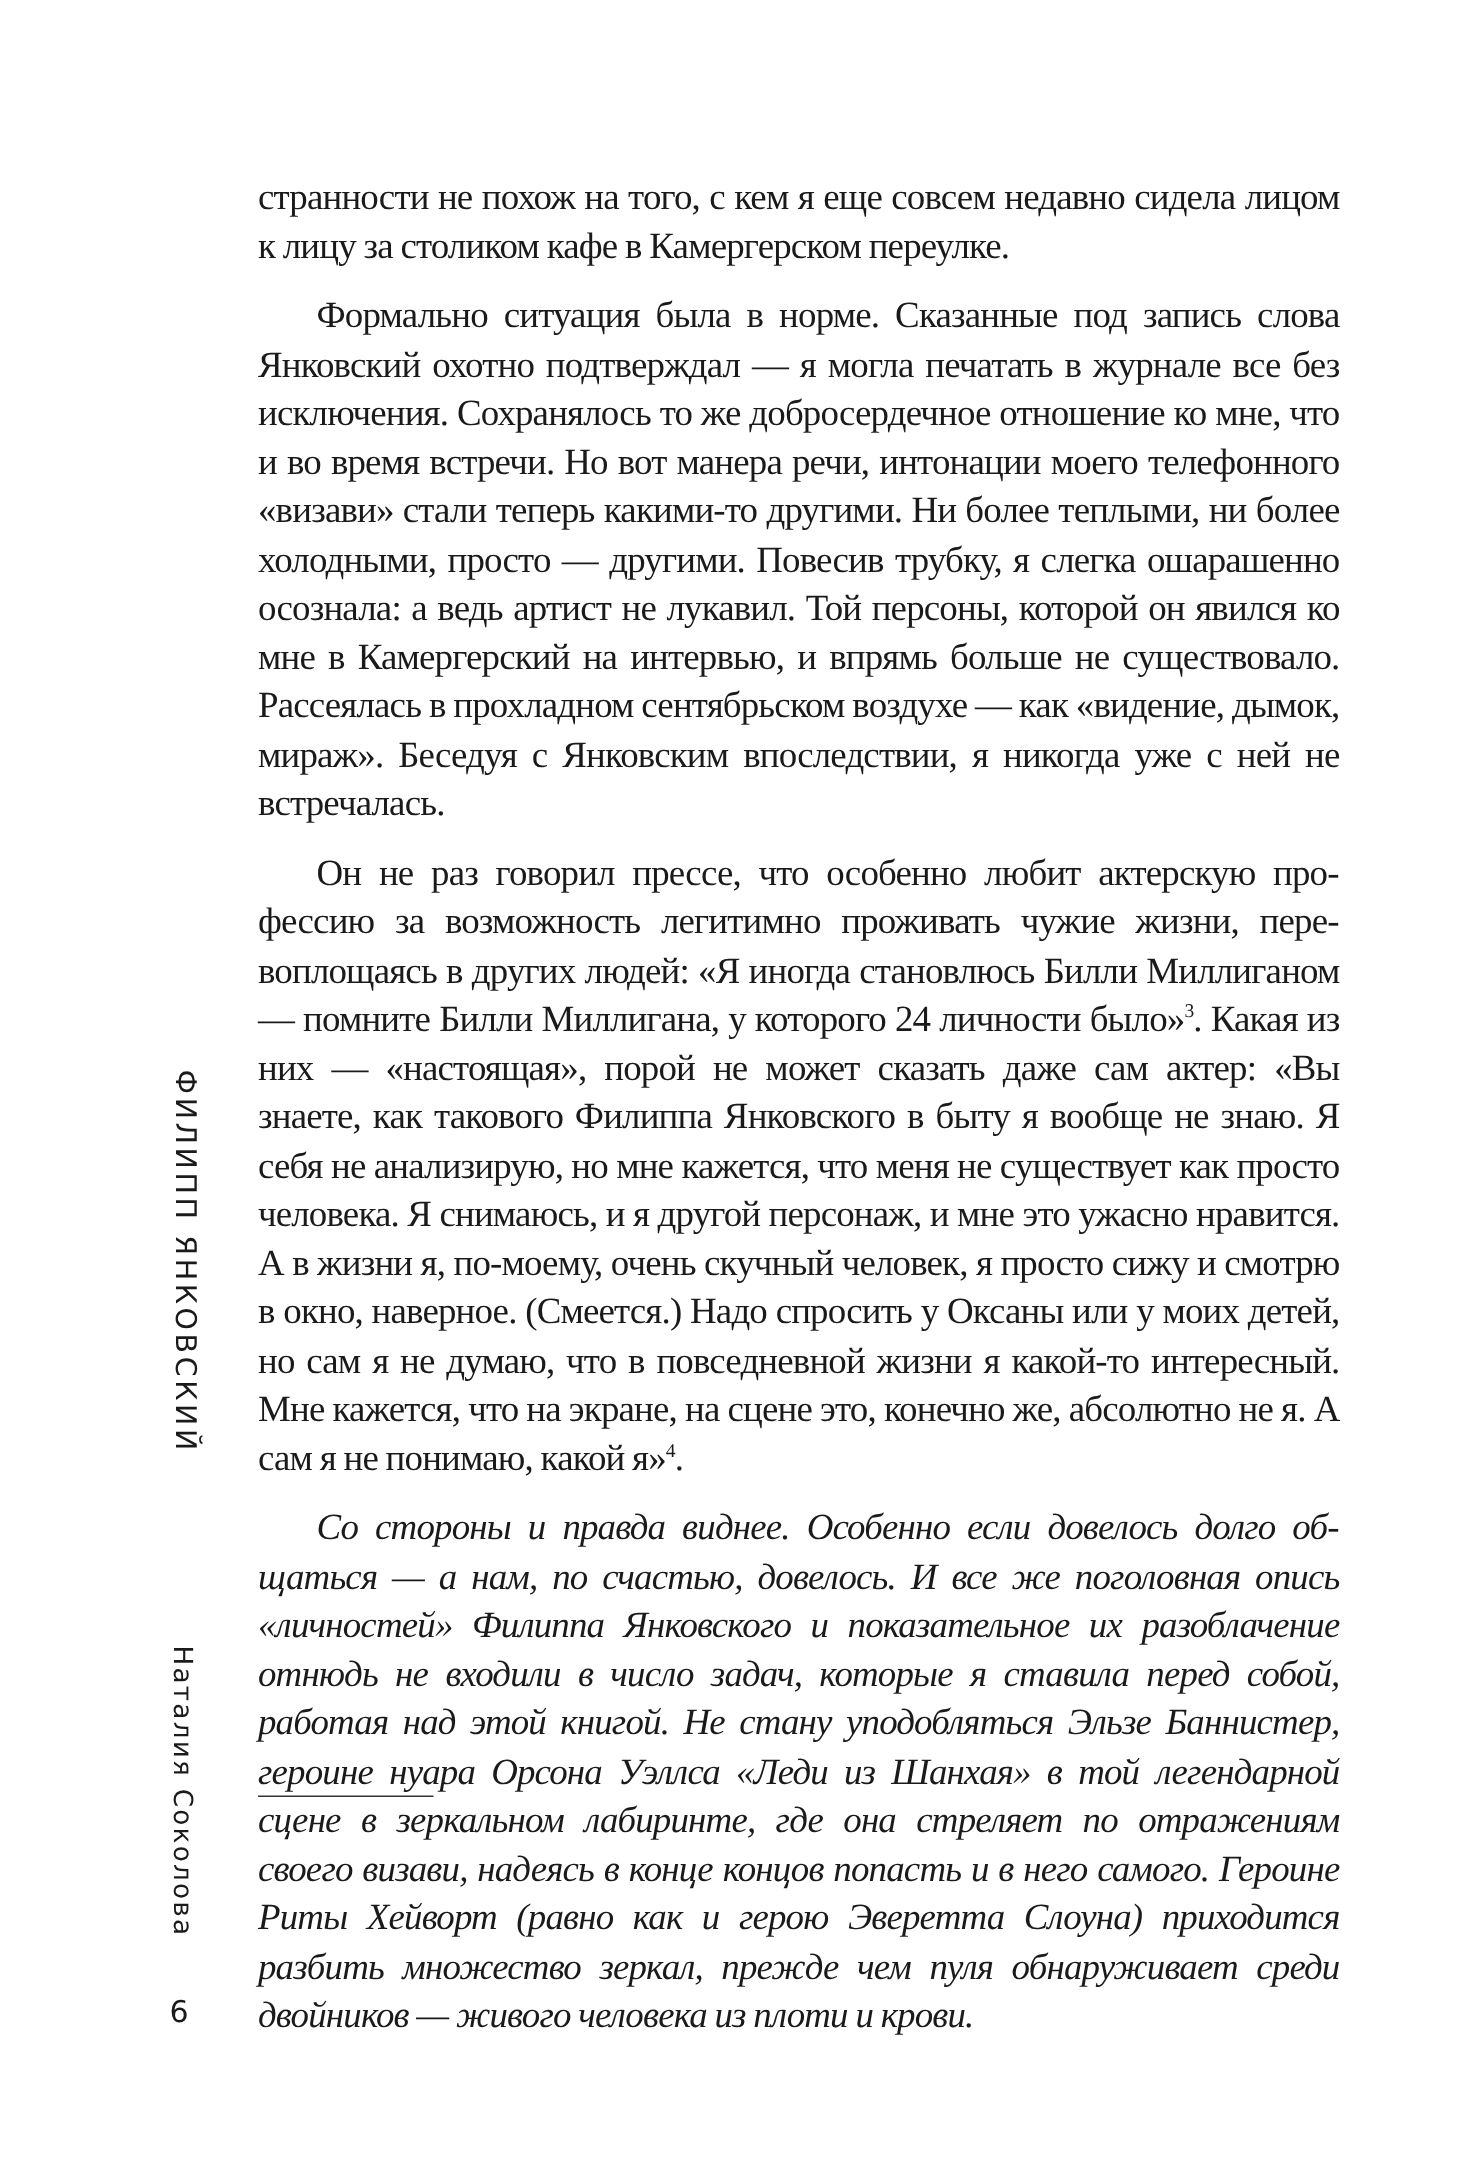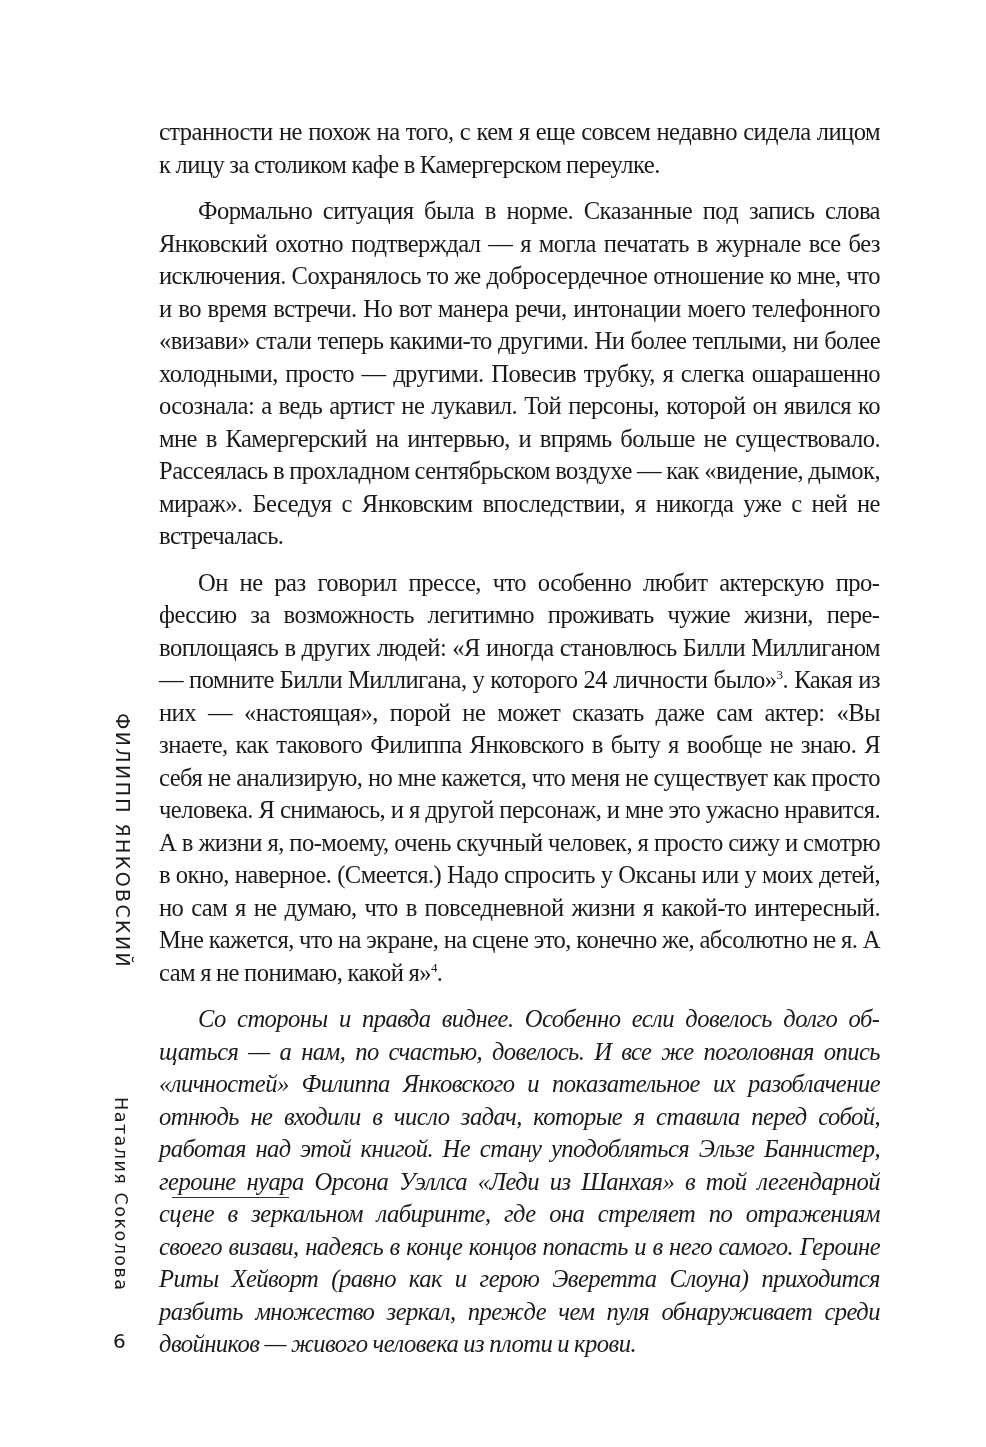--- a/index.html
+++ b/index.html
@@ -1,19 +1,19 @@
 <!DOCTYPE html>
 <html><head>
 <meta charset="utf-8">
 <style>
   html, body { margin: 0; padding: 0; background: #ffffff; }
   body { width: 986px; height: 1447px; position: relative; overflow: hidden; }
   .page { position: absolute; left: 0; top: 0; width: 986px; height: 1447px; background: #ffffff; }
   .body-text {
-    position: absolute; left: 159px; top: 116px; width: 721px;
+    position: absolute; left: 172px; top: 116px; width: 721px;
     font-family: "Liberation Serif", "DejaVu Serif", serif;
     font-size: 24.6px; line-height: 32.5px; color: #1a1a1a;
     text-align: justify; hyphens: manual;
     letter-spacing: -0.55px; word-spacing: -0.5px;
   }
   .para { margin: 0 0 14px 0; text-indent: 0; }
   .para.indent { text-indent: 39px; }
   .para:last-child { margin-bottom: 0; font-style: italic; }
   sup { font-size: 13px; line-height: 0; vertical-align: 9px; }
   .fn-rule { position: absolute; left: 172px; top: 1197px; width: 117px; height: 1px; background: #333333; }

